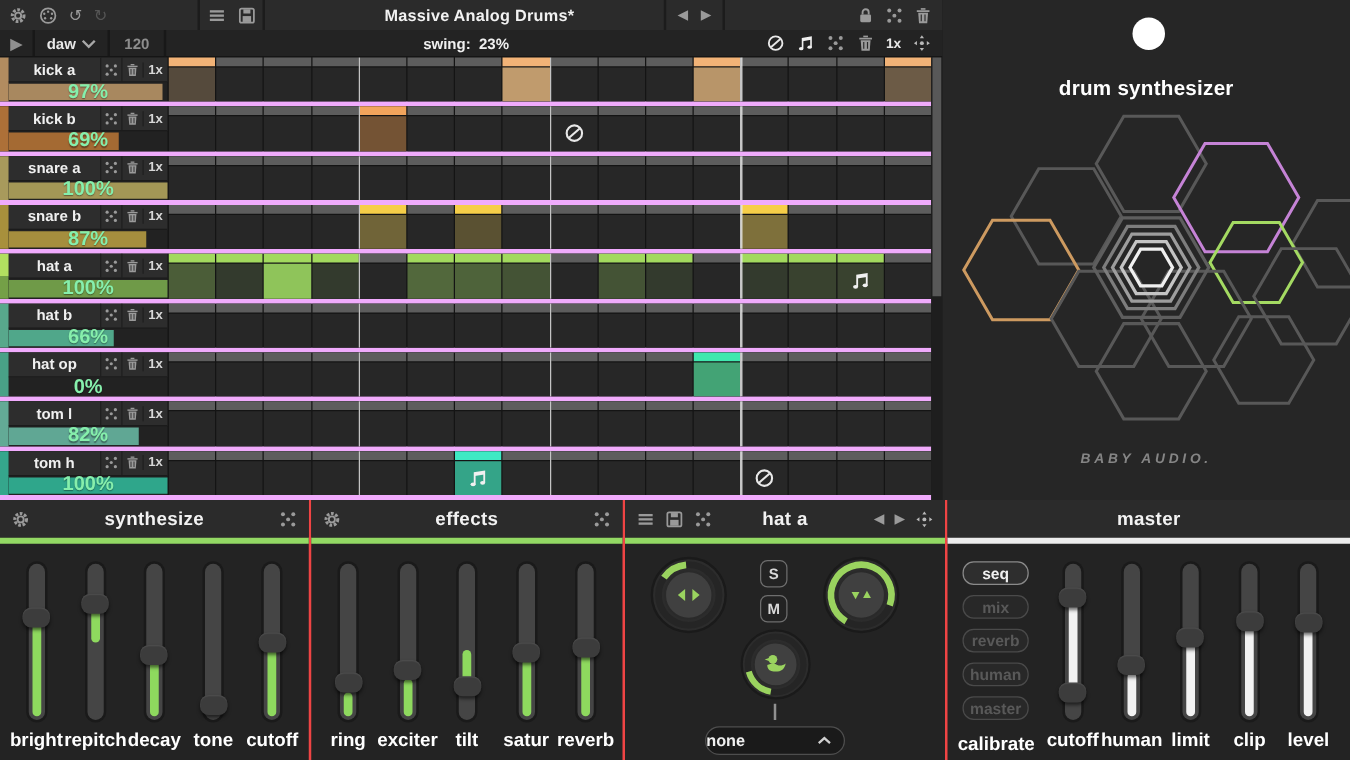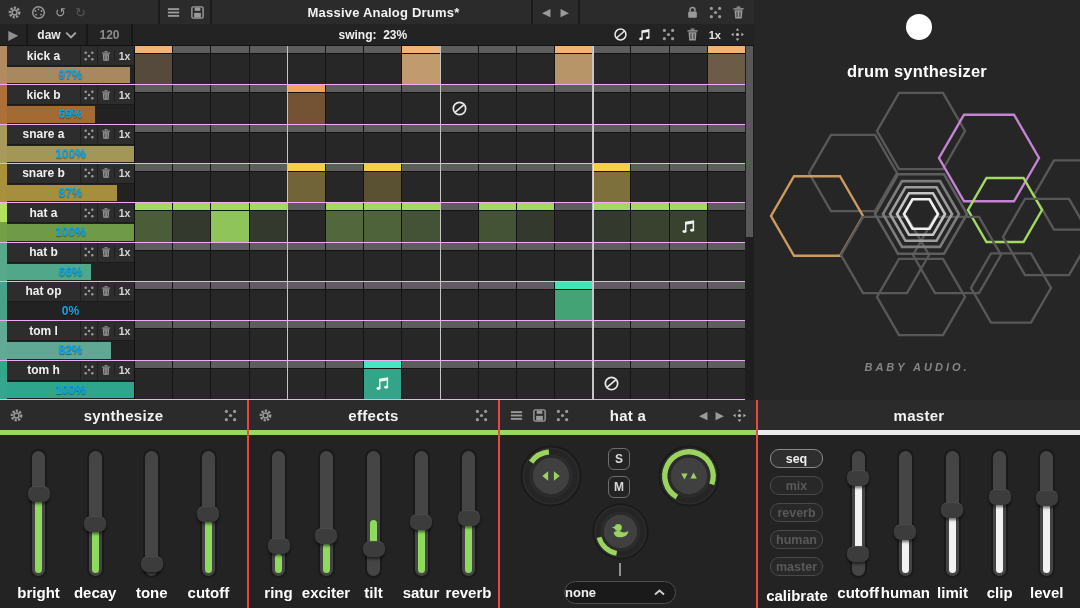--- a/index.html
+++ b/index.html
@@ -34,32 +34,32 @@
   .play-cell { width:28px; }
   .daw-cell { width:60px; }
   .bpm-cell { width:45px; color:#8d8d8d; }
   .st-swing { flex:1; display:flex; align-items:center; justify-content:center; }
   .swing-text { color:#f0f0f0; font-size:12px; font-weight:bold; }
   .st-icons { display:flex; align-items:center; gap:9px; padding-right:9px; }
   .loop-mult { color:#e8e8e8; font-size:11px; font-weight:bold; }
 
   
   .tracks { position:absolute; left:0; top:46px; width:745px; height:354px; display:flex; flex-direction:column; }
-  .trow { flex:1; display:flex; border-bottom:1px solid #f0abfc; }
+  .trow { flex:1; display:flex; border-bottom:4px solid #f0abfc; }
   .t-left { width:135px; display:flex; background:#191919; border-right:1px solid #101010; }
   .t-strip { width:7px; }
   .t-main { flex:1; display:flex; flex-direction:column; }
   .t-name-row { height:20px; display:flex; align-items:center; background:#2d2d2d; border-bottom:1px solid #1b1b1b; }
   .t-name { flex:1; text-align:center; color:#f0f0f0; font-size:12px; font-weight:bold; }
   .t-ic { width:17px; display:flex; align-items:center; justify-content:center; border-left:1px solid #1f1f1f; height:100%; }
   .t-1x { width:20px; text-align:center; color:#d8d8d8; font-size:10.5px; font-weight:bold; border-left:1px solid #1f1f1f; }
   .t-pct-row { flex:1; position:relative; background:#222; }
   .t-pct-fill { position:absolute; left:0; top:1px; bottom:1px; }
   .t-pct-text { position:absolute; inset:0; display:flex; align-items:center; justify-content:center;
-                color:#0ea5e9; font-size:12px; font-weight:bold; text-shadow:0 1px 1px rgba(0,0,0,.4); }
+                color:#86efac; font-size:16px; font-weight:bold; text-shadow:0 1px 1px rgba(0,0,0,.4); }
   .t-grid { flex:1; display:flex; gap:1px; background:#141414; }
   .step { flex:1; position:relative; display:flex; flex-direction:column; }
   .step.beat::after { content:''; position:absolute; right:-1.5px; top:0; bottom:0; width:1.5px;
                       background:rgba(240,240,240,.8); z-index:2; }
   .vel { height:7px; background:#5d5d5d; margin-bottom:1px; }
   .cell { flex:1; position:relative; background:#272727; }
   .cell-ov { position:absolute; inset:0; }
   .cell-ic { position:absolute; inset:0; display:flex; align-items:center; justify-content:center; z-index:3; }
   .cell-ic svg { width:17px; height:17px; }
 
@@ -1394,20 +1394,29 @@
       <div class="p-body">
           <div class="sliders" id="sl-synth">
             <div class="slider">
               <div class="sl-wrap">
                 <div class="sl-track">
                   <div class="sl-fill" style="background: rgb(142, 217, 94); bottom: calc(0% + 3px); height: calc(68% - 6px);"></div>
                   <div class="sl-handle" style="bottom: calc(68% - 10.9px);"></div>
                 </div>
               </div>
               <div class="sl-label">bright</div>
+            </div>
+            <div class="slider">
+              <div class="sl-wrap">
+                <div class="sl-track">
+                  <div class="sl-fill" style="background: rgb(142, 217, 94); bottom: calc(47% + 3px); height: calc(31% - 6px);"></div>
+                  <div class="sl-handle" style="bottom: calc(78% - 12.5px);"></div>
+                </div>
+              </div>
+              <div class="sl-label">repitch</div>
             </div>
             <div class="slider">
               <div class="sl-wrap">
                 <div class="sl-track">
                   <div class="sl-fill" style="background: rgb(142, 217, 94); bottom: calc(0% + 3px); height: calc(40% - 6px);"></div>
                   <div class="sl-handle" style="bottom: calc(40% - 6.4px);"></div>
                 </div>
               </div>
               <div class="sl-label">decay</div>
             </div>

